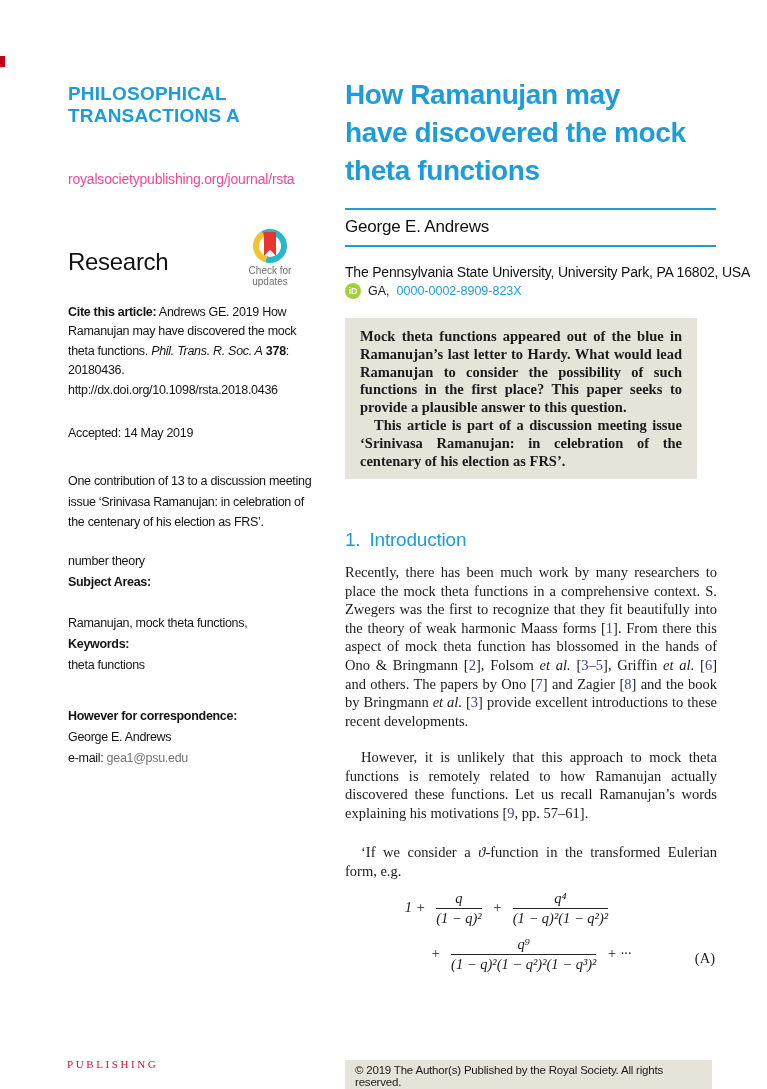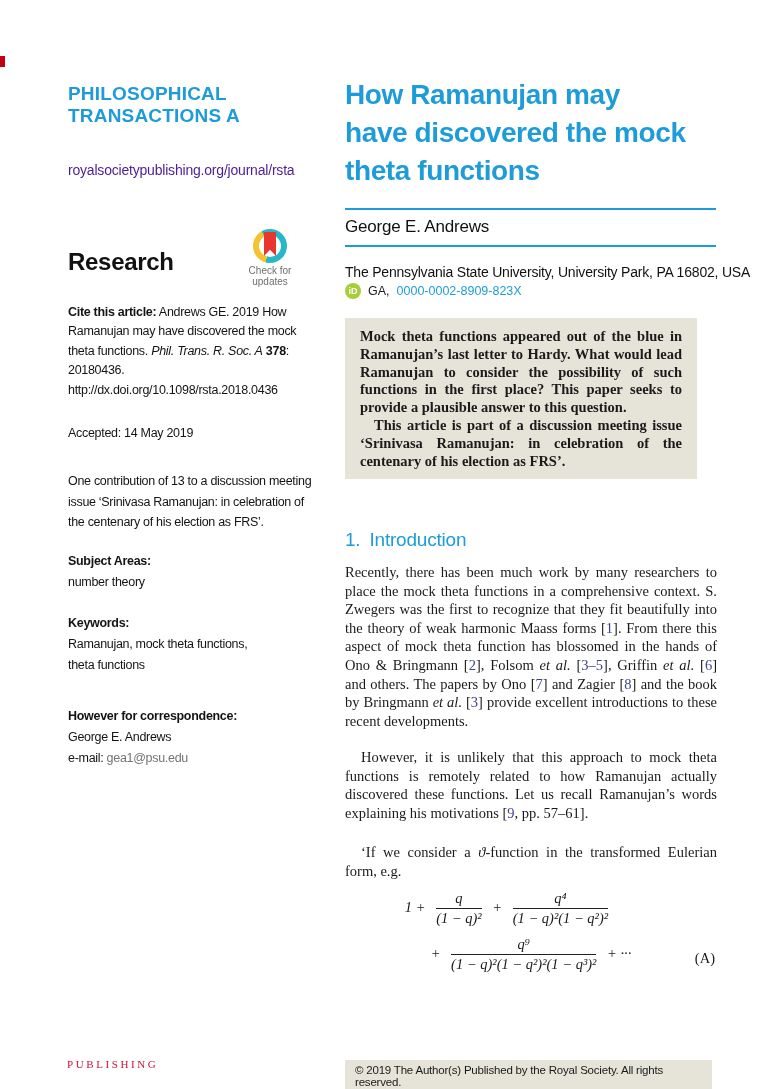--- a/index.html
+++ b/index.html
@@ -5,22 +5,22 @@
   html,body{margin:0;padding:0;background:#ffffff;}
   .page{position:relative;width:767px;height:1089px;background:#fff;overflow:hidden;
         font-family:"Liberation Sans",sans-serif;color:#1c1c1c;margin-top:48px;}
 
   
   .red-mark{position:absolute;left:0;top:8px;width:5px;height:11px;background:#c10016;}
 
   
   .journal-logo{position:absolute;left:68px;top:35px;color:#1e9cd9;font-weight:700;
                 font-size:19px;line-height:22px;letter-spacing:.2px;}
-  .journal-url{position:absolute;left:68px;top:114px;font-size:14px;color:#4c1d95;letter-spacing:-.2px;}
-  .research-label{position:absolute;left:68px;top:200px;font-size:24px;font-weight:700;
+  .journal-url{position:absolute;left:68px;top:123px;font-size:14px;color:#ec4899;letter-spacing:-.2px;}
+  .research-label{position:absolute;left:68px;top:200px;font-size:24px;font-weight:400;
                   letter-spacing:-.3px;color:#111;margin:0;}
   .check-badge{position:absolute;left:237px;top:181px;width:66px;text-align:center;cursor:pointer;}
   .ring{position:relative;width:34px;height:34px;margin:0 auto;border-radius:50%;
         background:conic-gradient(#28b6c9 0 195deg,#f4c332 195deg 330deg,#28b6c9 330deg 360deg);}
   .ring-inner{position:absolute;left:6px;top:6px;width:22px;height:22px;border-radius:50%;background:#fff;}
   .bookmark{position:absolute;left:50%;top:3px;width:12px;height:24px;transform:translateX(-50%);
             background:#e8352e;clip-path:polygon(0 0,100% 0,100% 100%,50% 74%,0 100%);}
   .check-text{margin-top:2px;font-size:10px;line-height:11px;color:#6d6e71;}
 
   .sb{position:absolute;left:68px;width:252px;font-size:12.5px;line-height:19.5px;
@@ -106,27 +106,27 @@
     <div class="check-text">Check for updates</div>
   </div>
 
   <p class="sb cite-block"><b>Cite this article:</b><span> Andrews GE. 2019 How Ramanujan may have discovered the mock theta functions. </span><i>Phil. Trans. R. Soc. A</i><b> 378</b><span>: 20180436.</span><span class="doi-line">http://dx.doi.org/10.1098/rsta.2018.0436</span></p>
 
   <div class="sb accepted-line">Accepted: 14 May 2019</div>
 
   <div class="sb contribution-note">One contribution of 13 to a discussion meeting issue ‘Srinivasa Ramanujan: in celebration of the centenary of his election as FRS’.</div>
 
   <div class="sb subject-block">
+    <div>number theory</div>
     <div><b>Subject Areas:</b></div>
-    <div>number theory</div>
   </div>
 
   <div class="sb keywords-block">
+    <div>Ramanujan, mock theta functions,</div>
     <div><b>Keywords:</b></div>
-    <div>Ramanujan, mock theta functions,</div>
     <div>theta functions</div>
   </div>
 
   <div class="sb correspondence-block">
     <div><b>However for correspondence:</b></div>
     <div>George E. Andrews</div>
     <div><span>e-mail: </span><span class="email-link">gea1@psu.edu</span></div>
   </div>
 
   <div class="rs-logo">

